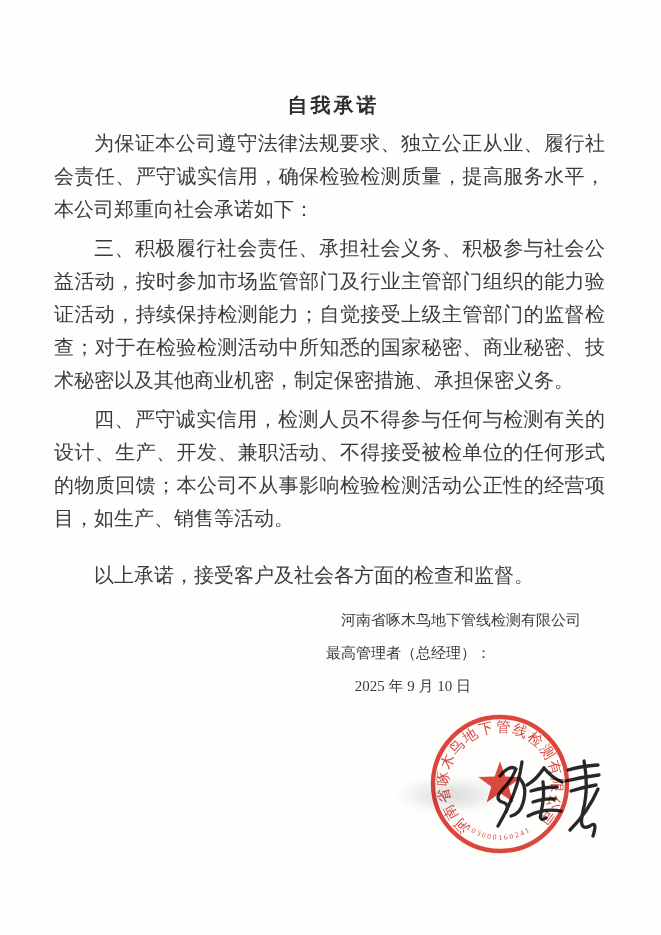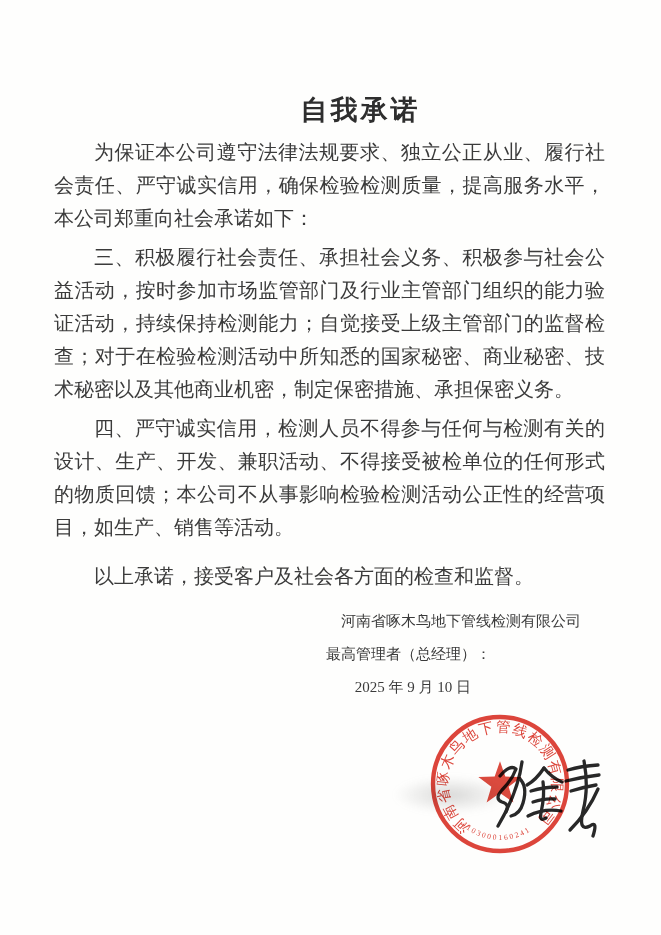--- a/index.html
+++ b/index.html
@@ -7,29 +7,29 @@
     position:relative; width:661px; height:935px;
     background:#fefefdff; overflow:hidden;
     font-family:"Liberation Serif","DejaVu Serif",serif;
     color:#3b3b3b;
   }
   .content {
     position:absolute; inset:0;
     padding:92px 56px 0 54px; box-sizing:border-box;
   }
   .title {
-    font-size:27px; font-weight:700; letter-spacing:3px;
+    font-size:20px; font-weight:700; letter-spacing:3px;
     text-align:center; color:#2e2e2e; margin:0 0 8px 0;
-    position:relative; left:31px;
+    position:relative; left:4px;
   }
   .para {
     font-size:20px; line-height:33px; margin:6px 0 0 0;
     text-align:justify; text-indent:2em; color:#3b3b3b;
   }
-  .closing { margin-top:16px; text-align:left; }
+  .closing { margin-top:24px; text-align:left; }
   .sign-line { font-size:15px; line-height:33px; text-align:right; }
   .company  { margin-top:12px; padding-right:24px; }
   .signer   { padding-right:114px; }
   .date     { padding-right:134px; }
   .seal {
     position:absolute; left:424px; top:708px; width:152px; height:152px;
     mix-blend-mode:multiply; opacity:0.92; z-index:2; pointer-events:none;
   }
   .signature {
     position:absolute; left:486px; top:756px; width:120px; height:88px;

